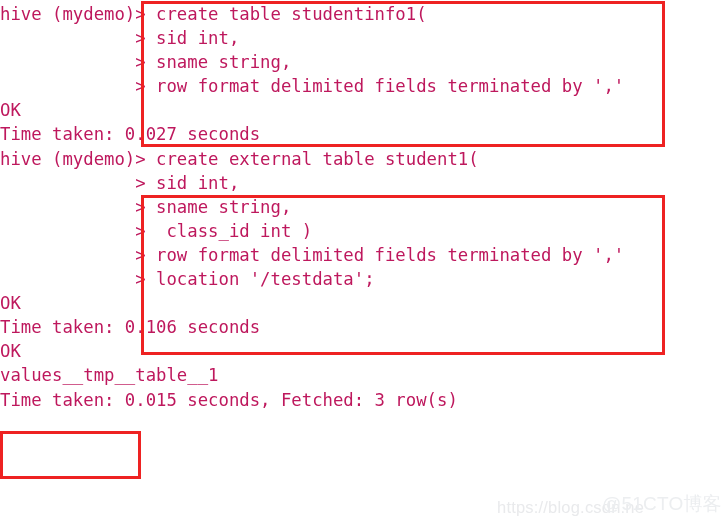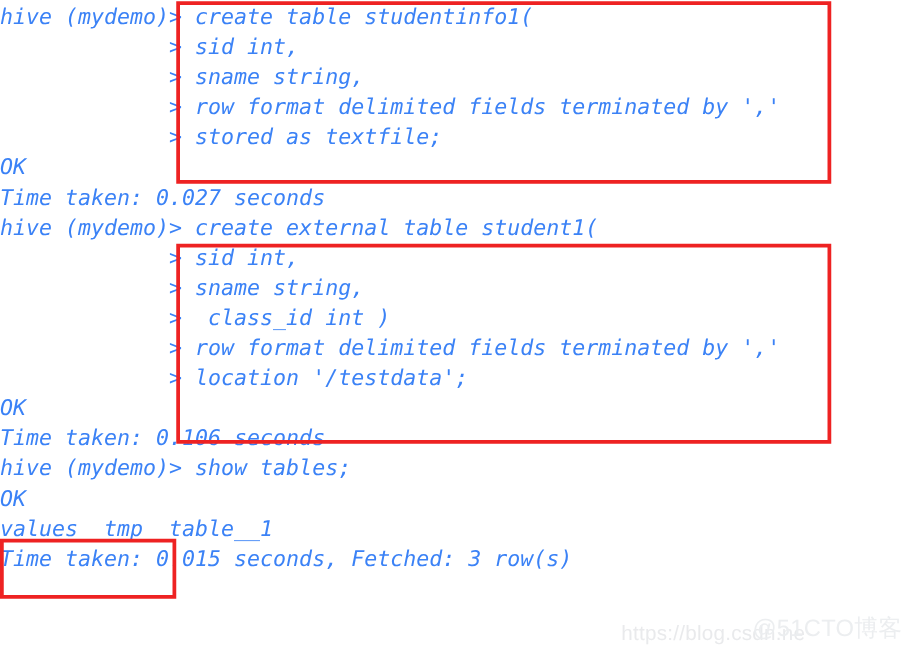--- a/index.html
+++ b/index.html
@@ -25,22 +25,21 @@
     left: 0;
     top: 0;
     width: 727px;
     padding: 2px 0 0 0;
     box-sizing: border-box;
   }
   .line {
     height: 24.1px;
     white-space: pre;
     letter-spacing: 0px;
-    color: #3b82f6;
-    font-style: italic;
+    color: #be185d;
   }
   
   .hl-box {
     position: absolute;
     border: 3px solid #ee2222;
     box-sizing: border-box;
     pointer-events: none;
     background: transparent;
   }
   #box-create-table {
@@ -88,32 +87,30 @@
 </head>
 <body>
 
 <div id="screen">
 
   <div id="console">
     <div class="line">hive (mydemo)&gt; create table studentinfo1(</div>
     <div class="line">             &gt; sid int,</div>
     <div class="line">             &gt; sname string,</div>
     <div class="line">             &gt; row format delimited fields terminated by ','</div>
-    <div class="line">             &gt; stored as textfile;</div>
     <div class="line">OK</div>
     <div class="line">Time taken: 0.027 seconds</div>
     <div class="line">hive (mydemo)&gt; create external table student1(</div>
     <div class="line">             &gt; sid int,</div>
     <div class="line">             &gt; sname string,</div>
     <div class="line">             &gt;  class_id int )</div>
     <div class="line">             &gt; row format delimited fields terminated by ','</div>
     <div class="line">             &gt; location '/testdata';</div>
     <div class="line">OK</div>
     <div class="line">Time taken: 0.106 seconds</div>
-    <div class="line">hive (mydemo)&gt; show tables;</div>
     <div class="line">OK</div>
     <div class="line">values__tmp__table__1</div>
     <div class="line">Time taken: 0.015 seconds, Fetched: 3 row(s)</div>
   </div>
 
   <div class="hl-box" id="box-create-table"></div>
 
   <div class="hl-box" id="box-create-external-table"></div>
 
   <div class="hl-box" id="box-table-list"></div>

